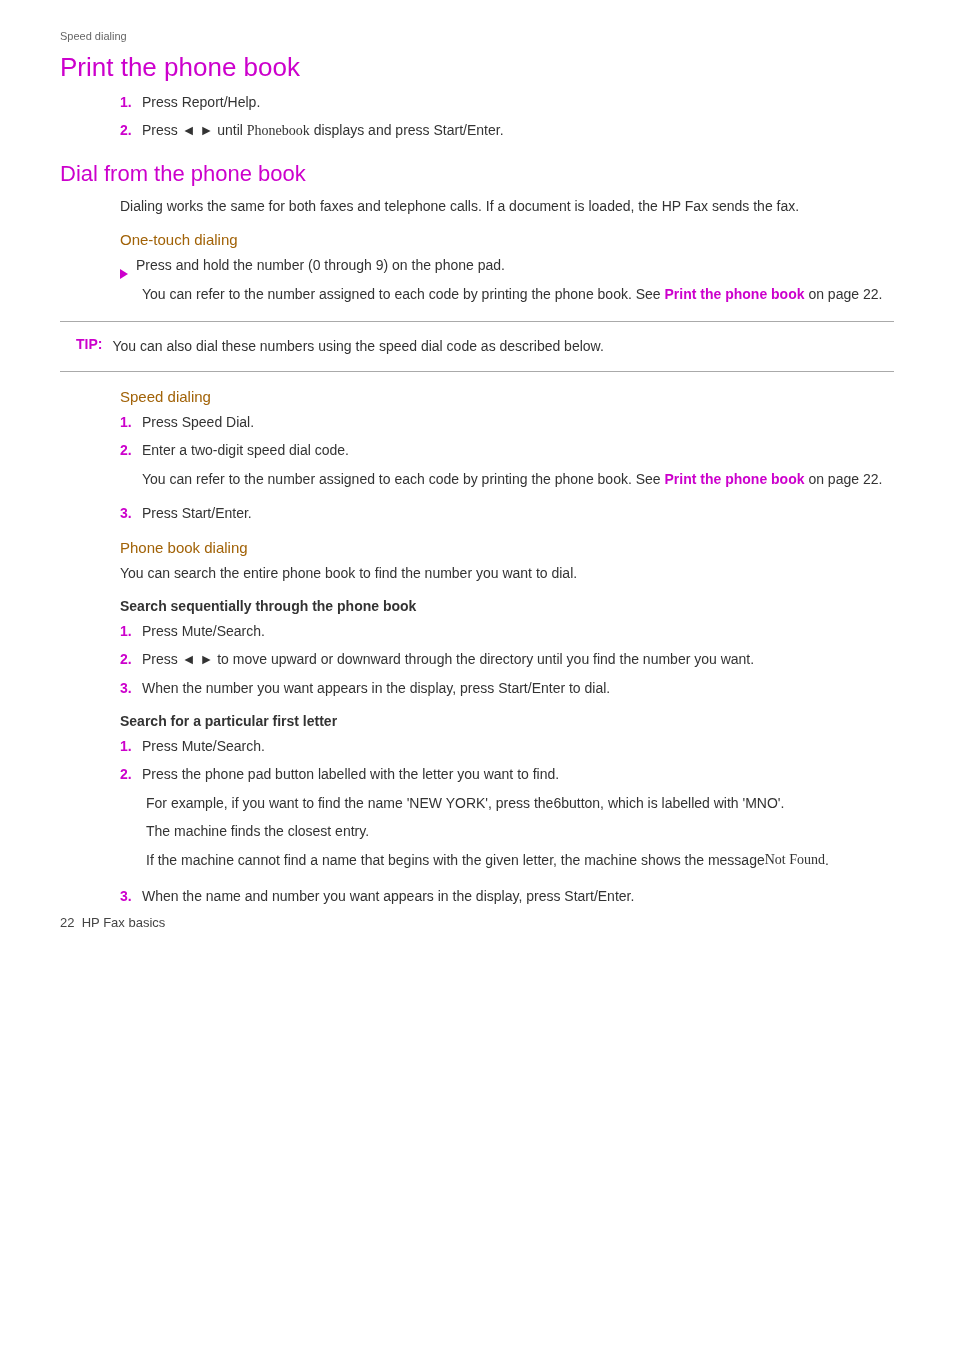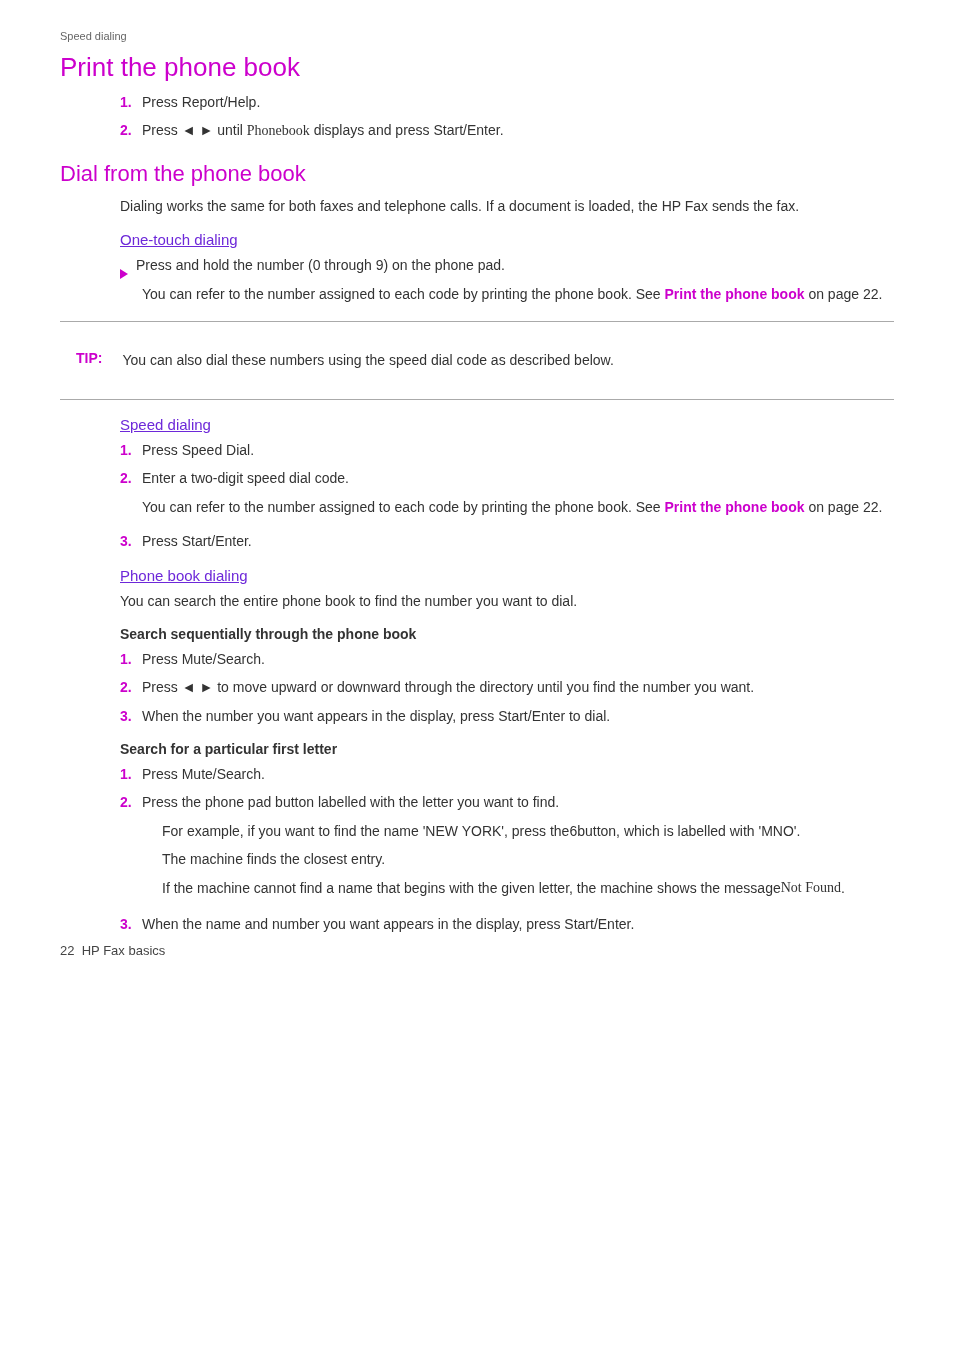--- a/index.html
+++ b/index.html
@@ -26,25 +26,24 @@
     }
     h2.section-title {
       font-size: 22px;
       color: #cc00cc;
       font-weight: normal;
       margin-bottom: 8px;
       margin-top: 18px;
     }
     h3.sub-title {
       font-size: 15px;
-      color: #6d28d9;
+      color: #a16207;
       font-weight: normal;
       margin-bottom: 6px;
       margin-top: 14px;
-      text-decoration: underline;
     }
     h4.bold-heading {
       font-size: 14px;
       font-weight: bold;
       color: #333;
       margin-bottom: 6px;
       margin-top: 14px;
     }
     .section-body {
       padding-left: 60px;
@@ -76,25 +75,25 @@
       font-size: 14px;
       background: none;
     }
     .pink-link {
       color: #cc00cc;
       font-weight: bold;
     }
     .tip-box {
       border-top: 1.5px solid #aaa;
       border-bottom: 1.5px solid #aaa;
-      padding: 28px 16px;
+      padding: 14px 16px;
       margin: 16px 0;
       display: flex;
       align-items: flex-start;
-      gap: 20px;
+      gap: 10px;
     }
     .tip-label {
       font-weight: bold;
       color: #cc00cc;
       white-space: nowrap;
     }
     .tip-text {
       color: #333;
       line-height: 1.5;
     }
@@ -242,21 +241,21 @@
   <h4 class="bold-heading">Search for a particular first letter</h4>
   <ol class="colored-list">
     <li>
       <span class="num">1.</span>
       <span class="content">Press <span class="bold">Mute/Search</span>.</span>
     </li>
     <li>
       <span class="num">2.</span>
       <span class="content">
         Press the phone pad button labelled with the letter you want to find.
-        <ul style="margin-top:6px; margin-left:20px;">
+        <ul style="margin-top:6px; margin-left:4px;">
           <li>For example, if you want to find the name 'NEW YORK', press the <span class="bold">6</span> button, which is labelled with 'MNO'.</li>
           <li>The machine finds the closest entry.</li>
           <li>If the machine cannot find a name that begins with the given letter, the machine shows the message <span class="monospace">Not Found</span>.</li>
         </ul>
       </span>
     </li>
     <li>
       <span class="num">3.</span>
       <span class="content">When the name and number you want appears in the display, press <span class="bold">Start/Enter</span>.</span>
     </li>

